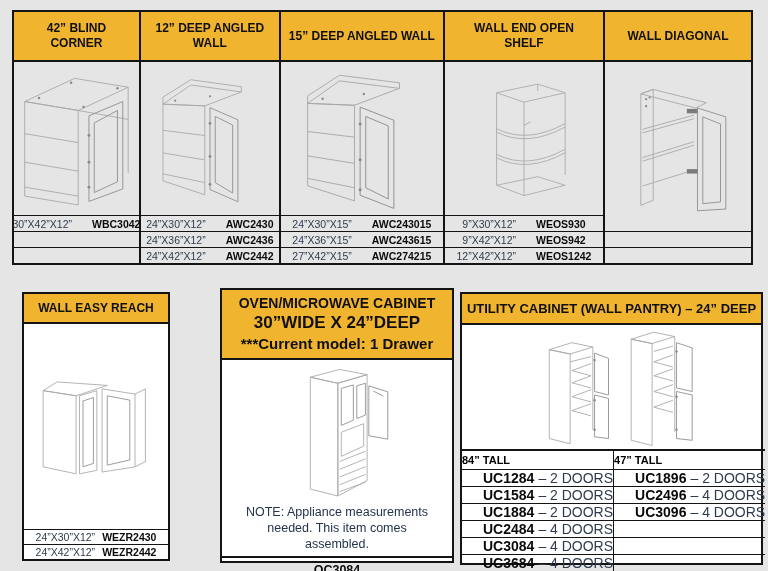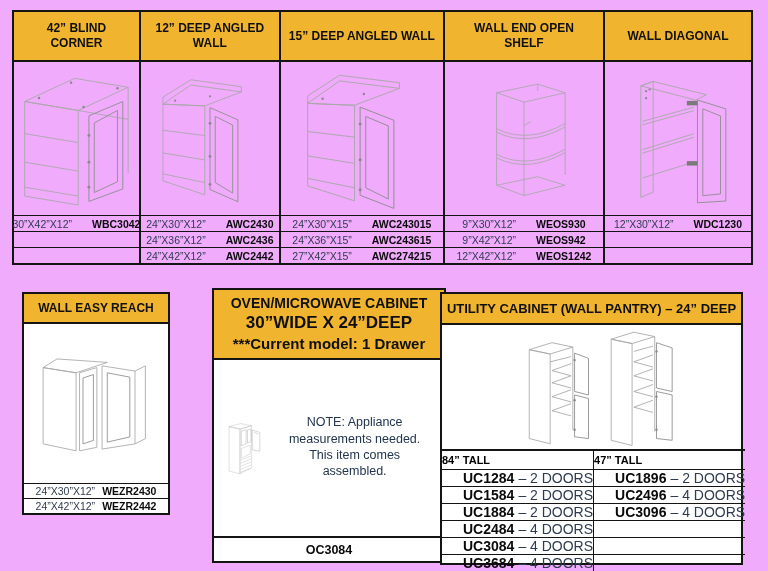--- a/index.html
+++ b/index.html
@@ -1,18 +1,18 @@
 <!DOCTYPE html>
 <html style="--accent: #F0B42F;"><head>
 <meta charset="utf-8">
 <style>
   :root { --accent:#F0B42F; --bd:#141414; --dim:#2e3b4e; --model:#0a0a0a; --sketch:#a8a8a8; --sketch2:#8d8d8d; }
   * { box-sizing:border-box; margin:0; padding:0; }
   body { font-family:"Liberation Sans", sans-serif; background:#ffffff; }
-  .page { position:relative; width:768px; height:571px; background:#f0abfc; overflow:hidden; }
+  .page { position:relative; width:768px; height:571px; background:#e5e5e5; overflow:hidden; }
 
   
   .top-table { position:absolute; left:12px; top:10px; width:741px; height:255px;
     border:2px solid var(--bd); display:grid; grid-template-columns:126fr 139fr 163fr 159fr 145fr; }
   .tcol { display:flex; flex-direction:column; border-right:2px solid var(--bd); min-width:0; }
   .tcol:last-child { border-right:none;justify-content:space-between; }
   .thead { height:50px; flex:0 0 50px; background:var(--accent); border-bottom:2px solid var(--bd);
     display:flex; align-items:center; justify-content:center; text-align:center;
     font-weight:bold; font-size:12px; line-height:1.25; padding:0 8px; color:#101010; }
   .tdraw { flex:1 1 auto; display:flex; align-items:center; justify-content:center; overflow:hidden; }
@@ -20,36 +20,36 @@
     display:flex; align-items:center; justify-content:center; gap:20px;
     font-size:10.5px; white-space:nowrap; }
   .dim { color:var(--dim); }
   .model { color:var(--model); font-weight:bold; }
 
   
   .box { position:absolute; border:2px solid var(--bd); background:#fff; display:flex; flex-direction:column; }
   .box-head { background:var(--accent); border-bottom:2px solid var(--bd); display:flex; flex-direction:column;
     align-items:center; justify-content:center; text-align:center; color:#101010; }
 
-  .easy { left:22px; top:292px; width:148px; height:223px; }
+  .easy { left:22px; top:292px; width:148px; height:269px; }
   .easy .box-head { flex:0 0 30px; font-weight:bold; font-size:12px; }
   .easy .tdraw { flex:1 1 auto; }
   .easy .srow { flex:0 0 15px; height:15px; gap:7px; }
 
-  .oven { left:212px; top:288px; width:234px; height:275px; }
+  .oven { left:220px; top:288px; width:234px; height:275px; }
   .oven-head { padding:5px 4px 4px 4px; }
   .oven-t1 { font-weight:bold; font-size:14px; line-height:1.22; }
   .oven-t2 { font-weight:bold; font-size:17px; line-height:1.3; }
   .oven-t3 { font-weight:bold; font-size:15px; line-height:1.3; }
-  .oven-body { flex:1 1 auto; display:flex; flex-direction:row; align-items:center; justify-content:flex-start; }
+  .oven-body { flex:1 1 auto; display:flex; flex-direction:column; align-items:center; justify-content:flex-start; }
   .oven-note { font-size:12.5px; line-height:1.3; color:#22354d; text-align:center; padding:2px 12px 4px 12px; }
   .oven-row { flex:0 0 25px; border-top:2px solid var(--bd); display:flex; align-items:center; justify-content:center;
     font-weight:bold; font-size:12.5px; color:var(--model); }
 
-  .utility { left:440px; top:292px; width:303px; height:273px; }
+  .utility { left:460px; top:292px; width:303px; height:273px; }
   .utility .box-head { flex:0 0 31px; font-weight:bold; font-size:13px; }
   .util-draw { flex:0 0 124px; display:flex; align-items:flex-end; justify-content:center; overflow:hidden; }
   .util-table { flex:1 1 auto; display:grid; grid-template-columns:1fr 1fr; grid-template-rows:20px repeat(6,1fr); }
   .util-cell { border-top:1.5px solid var(--bd); display:flex; align-items:center; font-size:14px; padding-left:21px; gap:4px; white-space:nowrap; }
   .util-cell.left { border-right:1.5px solid var(--bd); }
   .util-th { justify-content:flex-start; font-weight:bold; font-size:11px; padding-left:0; border-top:2px solid var(--bd); }
   .u-model { font-weight:bold; color:var(--model); }
   .u-doors { color:var(--dim); }
 
   svg { display:block; }
@@ -228,24 +228,20 @@
           <line class="sk" x1="30" y1="92" x2="88" y2="74"></line>
           <line class="sk" x1="30" y1="96" x2="88" y2="78"></line>
           <line class="sk" x1="30" y1="124" x2="88" y2="106"></line>
           <polygon class="sk2" points="92,36 124,46 124,150 92,152"></polygon>
           <polygon class="sk2" points="98,46 118,54 118,142 98,144"></polygon>
           <rect class="hinge" x="80" y="37" width="12" height="5"></rect>
           <rect class="hinge" x="80" y="105" width="12" height="5"></rect>
         </svg>
       </div>
       <div class="srow">
-          <span class="dim">12”X30”X12”</span>
-          <span class="model">WDC1230</span>
-        </div>
-      <div class="srow">
           <span class="dim"></span>
           <span class="model"></span>
         </div>
       <div class="srow">
           <span class="dim"></span>
           <span class="model"></span>
         </div>
     </div>
   </div>
 

